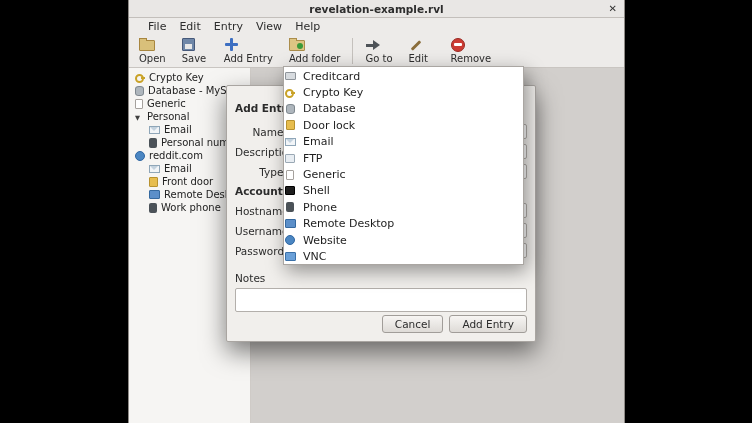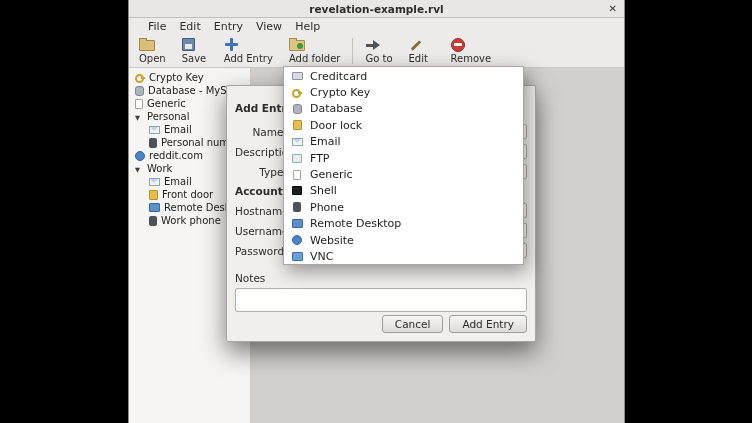--- a/index.html
+++ b/index.html
@@ -100,21 +100,21 @@
     height:18px; padding:0 12px; display:flex; align-items:center;
     background:linear-gradient(#f7f5f3,#dedbd7); border:1px solid #a19d99;
     border-radius:3px; font-size:10.5px; color:#2c2c2c; white-space:nowrap;
   }
   
   .dropdown {
     position:absolute; left:283px; top:66px; width:241px; height:199px;
     background:#fff; border:1px solid #aaa6a2; box-shadow:3px 6px 18px rgba(0,0,0,.4);
     z-index:10; padding-top:1px;
   }
-  .opt { display:flex; align-items:center; gap:7px; height:16.4px; padding-left:7px; font-size:11px; color:#1e1e1e; }
+  .opt { display:flex; align-items:center; gap:7px; height:16.4px; font-size:11px; color:#1e1e1e; }
 </style>
 </head>
 <body>
 
 <div class="stage">
 
   <div class="window">
 
     <div class="titlebar">
       <span>revelation-example.rvl</span>
@@ -198,24 +198,20 @@
           <span>Email</span>
         </div>
         <div class="row ind">
           <span class="phone-ic"></span>
           <span>Personal number</span>
         </div>
         <div class="row">
           <span class="globe-ic"></span>
           <span>reddit.com</span>
         </div>
-        <div class="row">
-          <span class="exp"></span>
-          <span>Work</span>
-        </div>
         <div class="row ind">
           <span class="mail-ic"></span>
           <span>Email</span>
         </div>
         <div class="row ind">
           <span class="door-ic"></span>
           <span>Front door</span>
         </div>
         <div class="row ind">
           <span class="remote-ic"></span>

